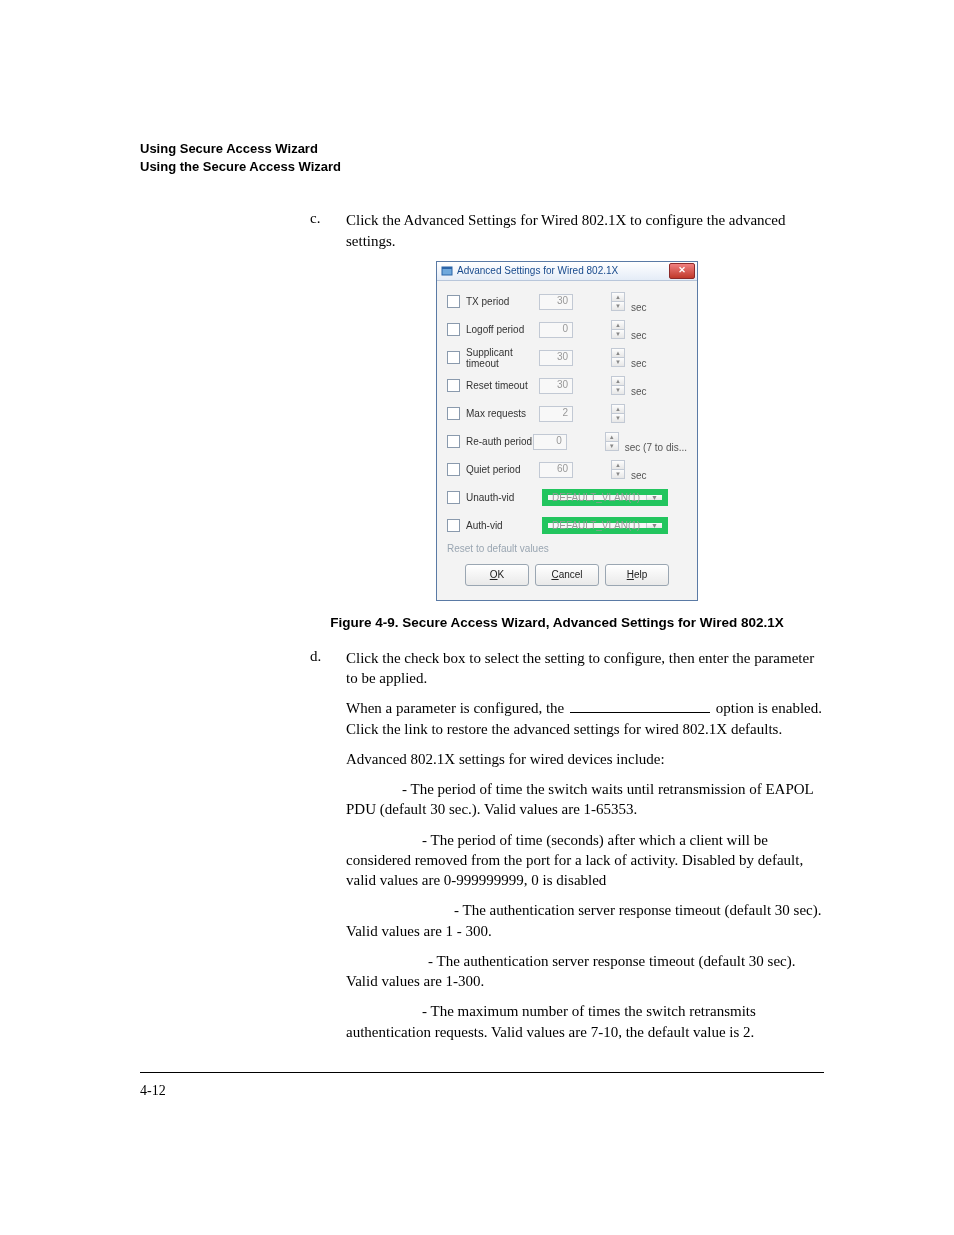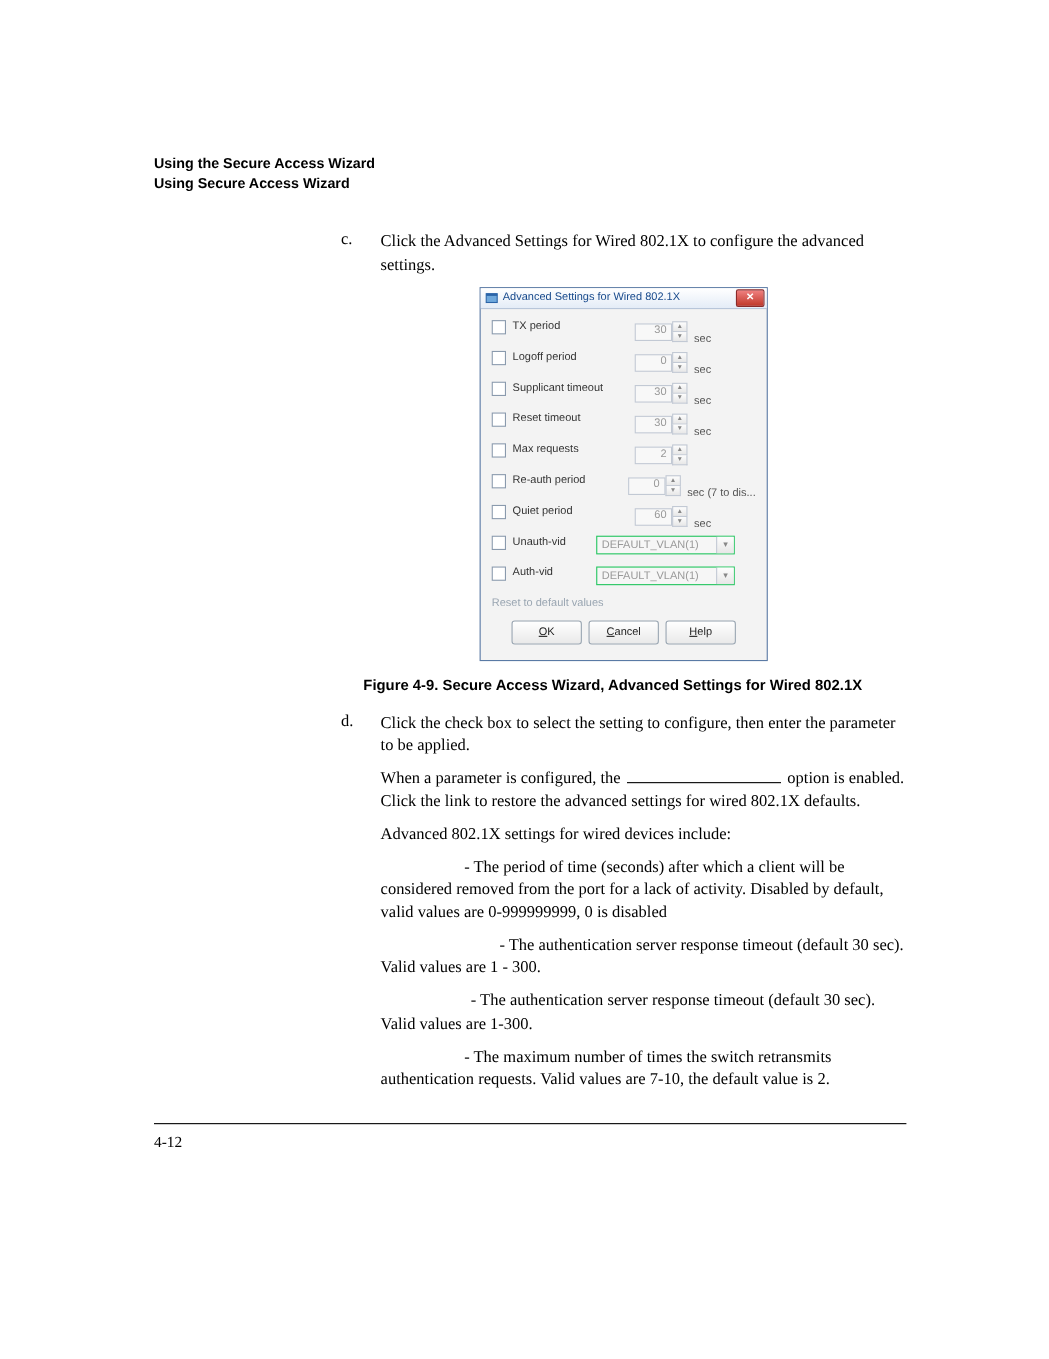--- a/index.html
+++ b/index.html
@@ -102,38 +102,40 @@
     border-radius: 2px;
     display: flex; align-items: center; justify-content: center;
     color: #fff; font-weight: bold; font-size: 9px;
     line-height: 1;
   }
   .dlg-body {
     padding: 10px 10px 6px 10px;
   }
   .row {
     display: flex;
+    align-items: center;
     height: 22px;
     margin-bottom: 6px;
   }
   .chk {
     width: 11px; height: 11px;
     border: 1px solid #8a9aad;
     background: #fff;
     margin-right: 6px;
     flex: 0 0 11px;
   }
   .lbl {
     flex: 1;
     font-size: 10px;
     color: #333;
   }
   .spin {
     display: flex;
     align-items: center;
+    gap: 38px;
   }
   .spin-input {
     width: 34px;
     height: 16px;
     background: #f8f8f8;
     border: 1px solid #c2c9d4;
     text-align: right;
     padding: 0 4px;
     font-size: 10px;
     color: #999;
@@ -156,21 +158,21 @@
   .unit {
     font-size: 10px;
     color: #555;
     margin-left: 6px;
     min-width: 56px;
     margin-top: 12px;
   }
   .sel {
     width: 126px;
     height: 17px;
-    border: 1px solid #22c55e;
+    border: 6px solid #22c55e;
     background: #f6f6f6;
     display: flex;
     align-items: center;
     font-size: 10px;
     color: #999;
     box-sizing: border-box;
   }
   .sel .sel-text { flex:1; padding: 0 4px; }
   .sel .sel-arrow {
     width: 15px; height: 100%;
@@ -202,22 +204,22 @@
     color:#222;
   }
   .dlg-btn .ul { text-decoration: underline; }
 </style>
 </head>
 <body>
 
 <div class="page">
 
   <div class="header">
+    <div>Using Secure Access Wizard</div>
     <div>Using the Secure Access Wizard</div>
-    <div>Using Secure Access Wizard</div>
   </div>
 
   <div class="body-col">
 
     <div class="step-row">
       <div class="step-marker">c.</div>
       <div class="step-text">Click the Advanced Settings for Wired 802.1X to configure the advanced settings.</div>
     </div>
 
     <div class="dialog-wrap">
@@ -365,20 +367,21 @@
     <div class="caption" style="margin-left:-170px; padding-left:150px;">Figure 4-9. Secure Access Wizard, Advanced Settings for Wired 802.1X</div>
 
     <div class="step-row">
       <div class="step-marker">d.</div>
       <div class="step-text">
         <p>Click the check box to select the setting to configure, then enter the parameter to be applied.</p>
         <p>
           <span>When a parameter is configured, the </span><span class="blank"></span><span> option is enabled. Click the link to restore the advanced settings for wired 802.1X defaults.</span>
         </p>
         <p>Advanced 802.1X settings for wired devices include:</p>
+        <p style="text-indent:56px"> - The period of time the switch waits until retransmission of EAPOL PDU (default 30 sec.). Valid values are 1-65353.</p>
         <p style="text-indent:76px"> - The period of time (seconds) after which a client will be considered removed from the port for a lack of activity. Disabled by default, valid values are 0-999999999, 0 is disabled</p>
         <p style="text-indent:108px"> - The authentication server response timeout (default 30 sec). Valid values are 1 - 300.</p>
         <p style="text-indent:82px"> - The authentication server response timeout (default 30 sec). Valid values are 1-300.</p>
         <p style="text-indent:76px"> - The maximum number of times the switch retransmits authentication requests. Valid values are 7-10, the default value is 2.</p>
       </div>
     </div>
   </div>
 
   <div class="hr"></div>
   <div class="pagenum">4-12</div>

